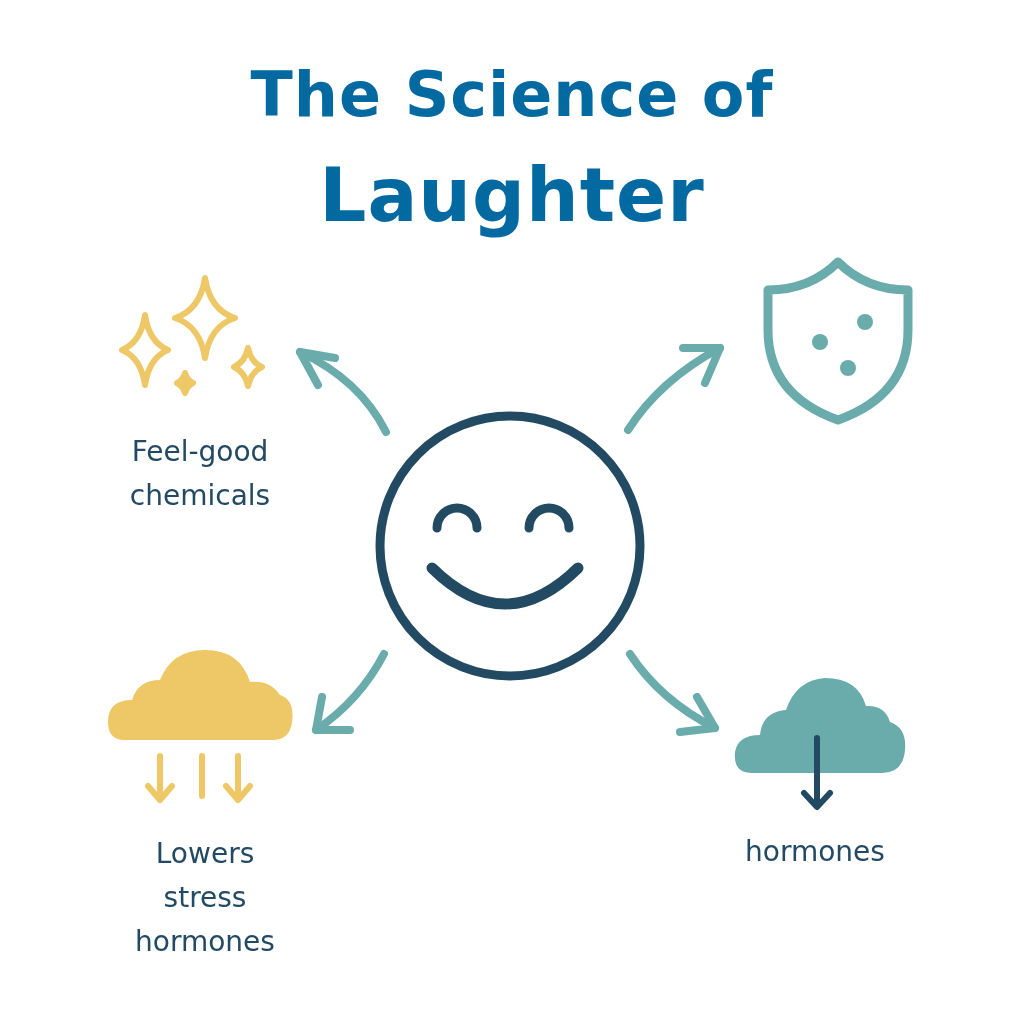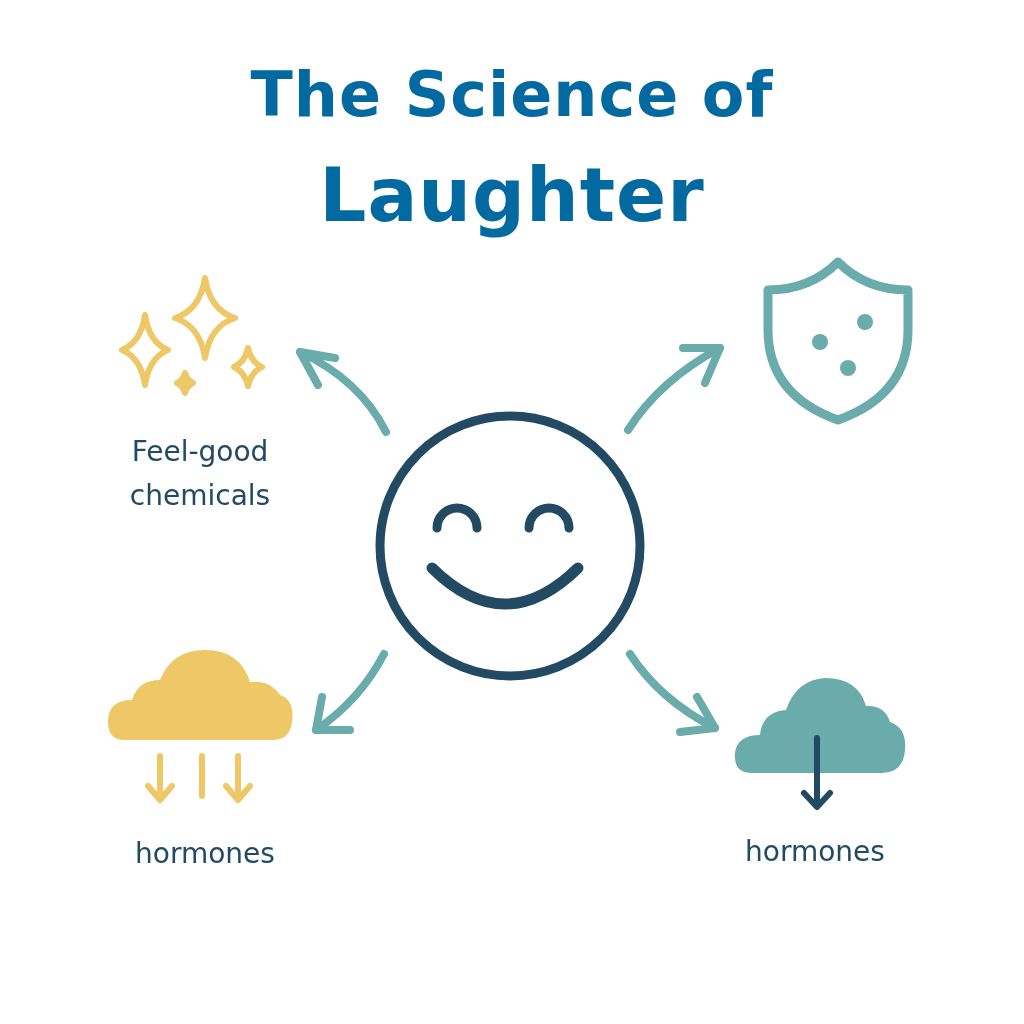--- a/index.html
+++ b/index.html
@@ -79,18 +79,20 @@
 
 <div class="label" style="left:60px;top:430px;width:280px;">
   <span class="lbl-line">Feel-good</span>
   <span class="lbl-line">chemicals</span>
 </div>
 
 <div class="label" style="left:700px;top:440px;width:280px;">
 </div>
 
 <div class="label" style="left:60px;top:832px;width:290px;">
+  <span class="lbl-line">Lowers</span>
+  <span class="lbl-line">stress</span>
   <span class="lbl-line">hormones</span>
 </div>
 
 <div class="label" style="left:640px;top:830px;width:350px;">
   <span class="lbl-line">hormones</span>
 </div>
 
 </body></html>

